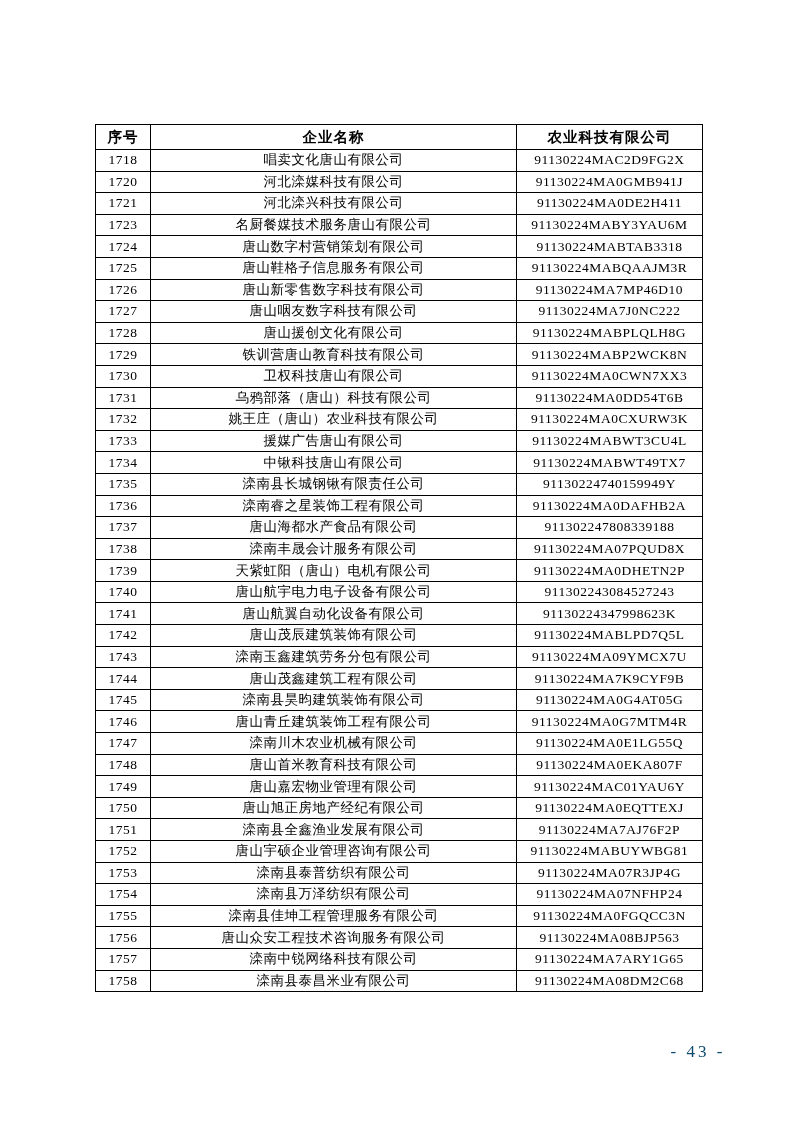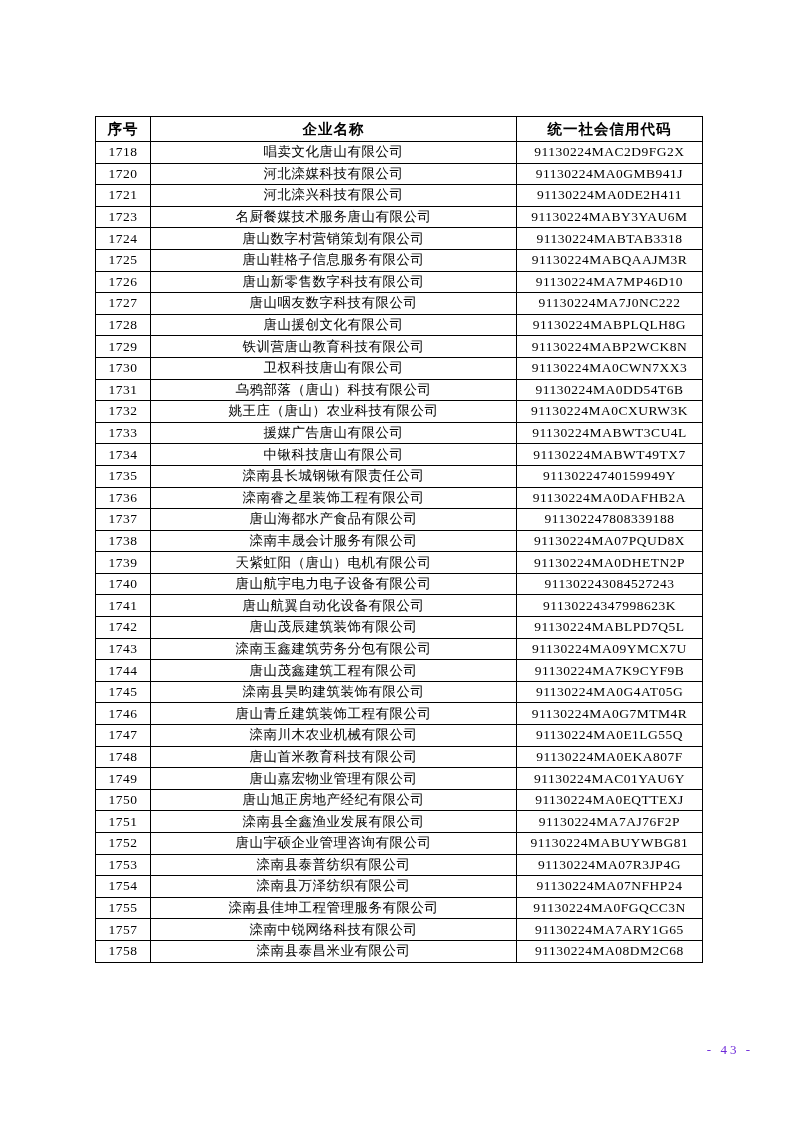--- a/index.html
+++ b/index.html
@@ -13,21 +13,21 @@
   }
   .page {
     position: relative;
     width: 793px;
     height: 1122px;
     background: #ffffff;
   }
   table.company-table {
     position: absolute;
     left: 95px;
-    top: 116px;
+    top: 124px;
     width: 607px;
     border-collapse: collapse;
     table-layout: fixed;
     border-radius: 21px;
   }
   table.company-table th,
   table.company-table td {
     border: 1.5px solid #000000;
     text-align: center;
     vertical-align: middle;
@@ -49,43 +49,43 @@
   col.col-name   { width: 366px; }
   col.col-code   { width: 186px; }
   td.cell-serial { font-size: 13px; letter-spacing: 0.5px; }
   td.cell-name   { letter-spacing: 0.5px; }
   td.cell-code   { font-size: 13.5px; letter-spacing: 0.5px; }
   .page-number {
     position: absolute;
     left: 643px;
     top: 1042px;
     width: 110px;
-    font-size: 13px;
+    font-size: 17px;
     letter-spacing: 3px;
-    color: #6d28d9;
-    text-align: right;
+    color: #0c4a6e;
+    text-align: center;
     font-family: "Liberation Serif", "DejaVu Serif", serif;
   }
 </style>
 </head>
 <body>
 
 <div class="page">
 
   <table class="company-table">
     <colgroup>
       <col class="col-serial">
       <col class="col-name">
       <col class="col-code">
     </colgroup>
     <thead>
       <tr>
         <th>序号</th>
         <th>企业名称</th>
-        <th>统一社会信用代码</th>
+        <th>农业科技有限公司</th>
       </tr>
     </thead>
     <tbody>
         <tr>
           <td class="cell-serial">1718</td>
           <td class="cell-name">唱卖文化唐山有限公司</td>
           <td class="cell-code">91130224MAC2D9FG2X</td>
         </tr>
         <tr>
           <td class="cell-serial">1720</td>
@@ -256,20 +256,25 @@
           <td class="cell-serial">1754</td>
           <td class="cell-name">滦南县万泽纺织有限公司</td>
           <td class="cell-code">91130224MA07NFHP24</td>
         </tr>
         <tr>
           <td class="cell-serial">1755</td>
           <td class="cell-name">滦南县佳坤工程管理服务有限公司</td>
           <td class="cell-code">91130224MA0FGQCC3N</td>
         </tr>
         <tr>
+          <td class="cell-serial">1756</td>
+          <td class="cell-name">唐山众安工程技术咨询服务有限公司</td>
+          <td class="cell-code">91130224MA08BJP563</td>
+        </tr>
+        <tr>
           <td class="cell-serial">1757</td>
           <td class="cell-name">滦南中锐网络科技有限公司</td>
           <td class="cell-code">91130224MA7ARY1G65</td>
         </tr>
         <tr>
           <td class="cell-serial">1758</td>
           <td class="cell-name">滦南县泰昌米业有限公司</td>
           <td class="cell-code">91130224MA08DM2C68</td>
         </tr>
       </tbody>

